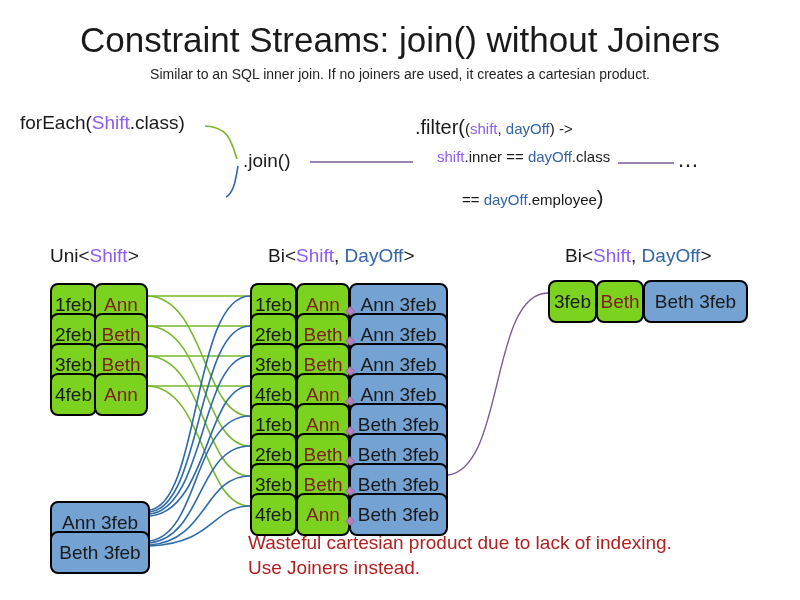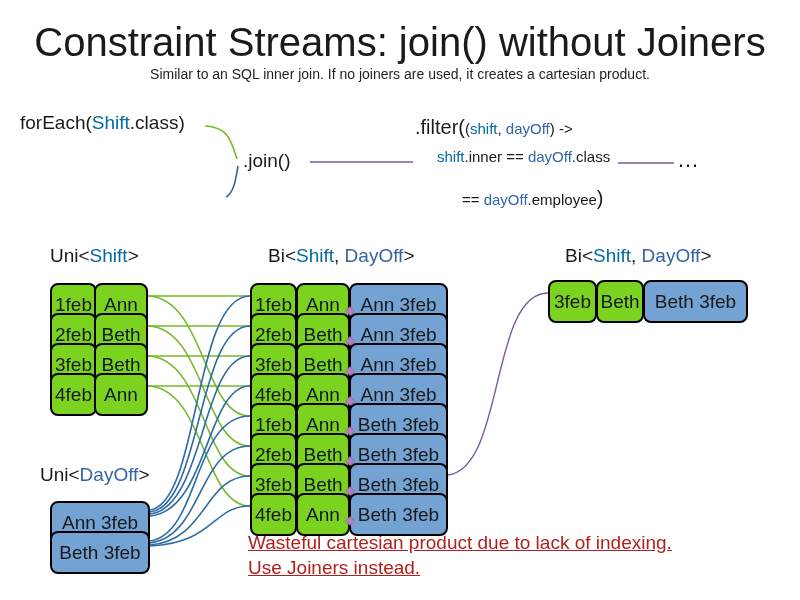--- a/index.html
+++ b/index.html
@@ -1,42 +1,42 @@
 <!DOCTYPE html>
 <html><head>
 <meta charset="utf-8">
 <style>
   html,body{margin:0;padding:0;background:#fff;}
   .slide{position:relative;width:800px;height:600px;background:#fff;overflow:hidden;
          font-family:"Liberation Sans",sans-serif;color:#1a1a1a;}
   .abs{position:absolute;}
-  .title{top:20px;left:0;width:800px;text-align:center;font-size:40px;letter-spacing:0;}
+  .title{top:20px;left:0;width:800px;text-align:center;font-size:35px;letter-spacing:0;}
   .subtitle{top:66px;left:0;width:800px;text-align:center;font-size:14px;color:#1f1f1f;}
   .code{font-size:19px;white-space:nowrap;}
   .small{font-size:15px;}
   .bigparen{font-size:20px;}
-  .tgreen{color:#0369a1;}
+  .tgreen{color:#8b5cf6;}
   .tblue{color:#3465a4;}
-  .orange{color:#0f172a;}
+  .orange{color:#7f1d1d;}
   .dlabel{font-size:19px;white-space:nowrap;z-index:1;}
   .box{position:absolute;height:43px;box-sizing:border-box;border:2px solid #000;
        border-radius:8px;display:flex;align-items:center;justify-content:center;
        font-size:19px;line-height:1;z-index:1;}
   .green{background:#7cd31f;}
   .blue{background:#74a2d3;}
   .col-l-date{left:50px;width:47px;}
   .col-l-name{left:94px;width:54px;}
   .col-m-date{left:250px;width:47px;}
   .col-m-name{left:296px;width:54px;}
   .col-m-pair{left:349px;width:99px;}
   .col-r-date{left:548px;width:49px;}
   .col-r-name{left:596px;width:48px;}
   .col-r-pair{left:643px;width:105px;}
   .col-d{left:50px;width:100px;}
-  .note{left:248px;top:530px;font-size:19px;color:#b21f1f;line-height:25px;text-decoration:underline;}
+  .note{left:248px;top:530px;font-size:19px;color:#b21f1f;line-height:25px;}
   svg.wires{position:absolute;left:0;top:0;z-index:0;}
   svg.over{position:absolute;left:0;top:0;z-index:2;pointer-events:none;}
   .ellipsis{font-size:22px;letter-spacing:1px;}
 </style>
 </head>
 <body>
 
 <div class="slide">
 
   <svg class="wires" width="800" height="600">
@@ -76,21 +76,20 @@
   <div class="abs code" style="left:243px;top:150px">.join()</div>
 
   <div class="abs" style="left:415px;top:116px;font-size:20px;white-space:nowrap"><span>.filter(</span><span class="small">(</span><span class="small tgreen">shift</span><span class="small">, </span><span class="small tblue">dayOff</span><span class="small">) -&gt;</span></div>
   <div class="abs small" style="left:437px;top:148px;white-space:nowrap"><span class="tgreen">shift</span><span>.inner == </span><span class="tblue">dayOff</span><span>.class</span></div>
   <div class="abs small" style="left:462px;top:187px;white-space:nowrap"><span>== </span><span class="tblue">dayOff</span><span>.employee</span><span class="bigparen">)</span></div>
   <div class="abs ellipsis" style="left:677px;top:147px">…</div>
 
   <div class="abs dlabel" style="left:50px;top:245px"><span>Uni&lt;</span><span class="tgreen">Shift</span><span>&gt;</span></div>
   <div class="abs dlabel" style="left:268px;top:245px"><span>Bi&lt;</span><span class="tgreen">Shift</span><span>, </span><span class="tblue">DayOff</span><span>&gt;</span></div>
   <div class="abs dlabel" style="left:565px;top:245px"><span>Bi&lt;</span><span class="tgreen">Shift</span><span>, </span><span class="tblue">DayOff</span><span>&gt;</span></div>
-  <div class="abs dlabel" style="left:40px;top:464px"><span>Uni&lt;</span><span class="tblue">DayOff</span><span>&gt;</span></div>
 
   <div class="box green col-l-date" style="top:283px">1feb</div>
   <div class="box green col-l-name orange" style="top:283px">Ann</div>
   <div class="box green col-l-date" style="top:313px">2feb</div>
   <div class="box green col-l-name orange" style="top:313px">Beth</div>
   <div class="box green col-l-date" style="top:343px">3feb</div>
   <div class="box green col-l-name orange" style="top:343px">Beth</div>
   <div class="box green col-l-date" style="top:373px">4feb</div>
   <div class="box green col-l-name orange" style="top:373px">Ann</div>
 

